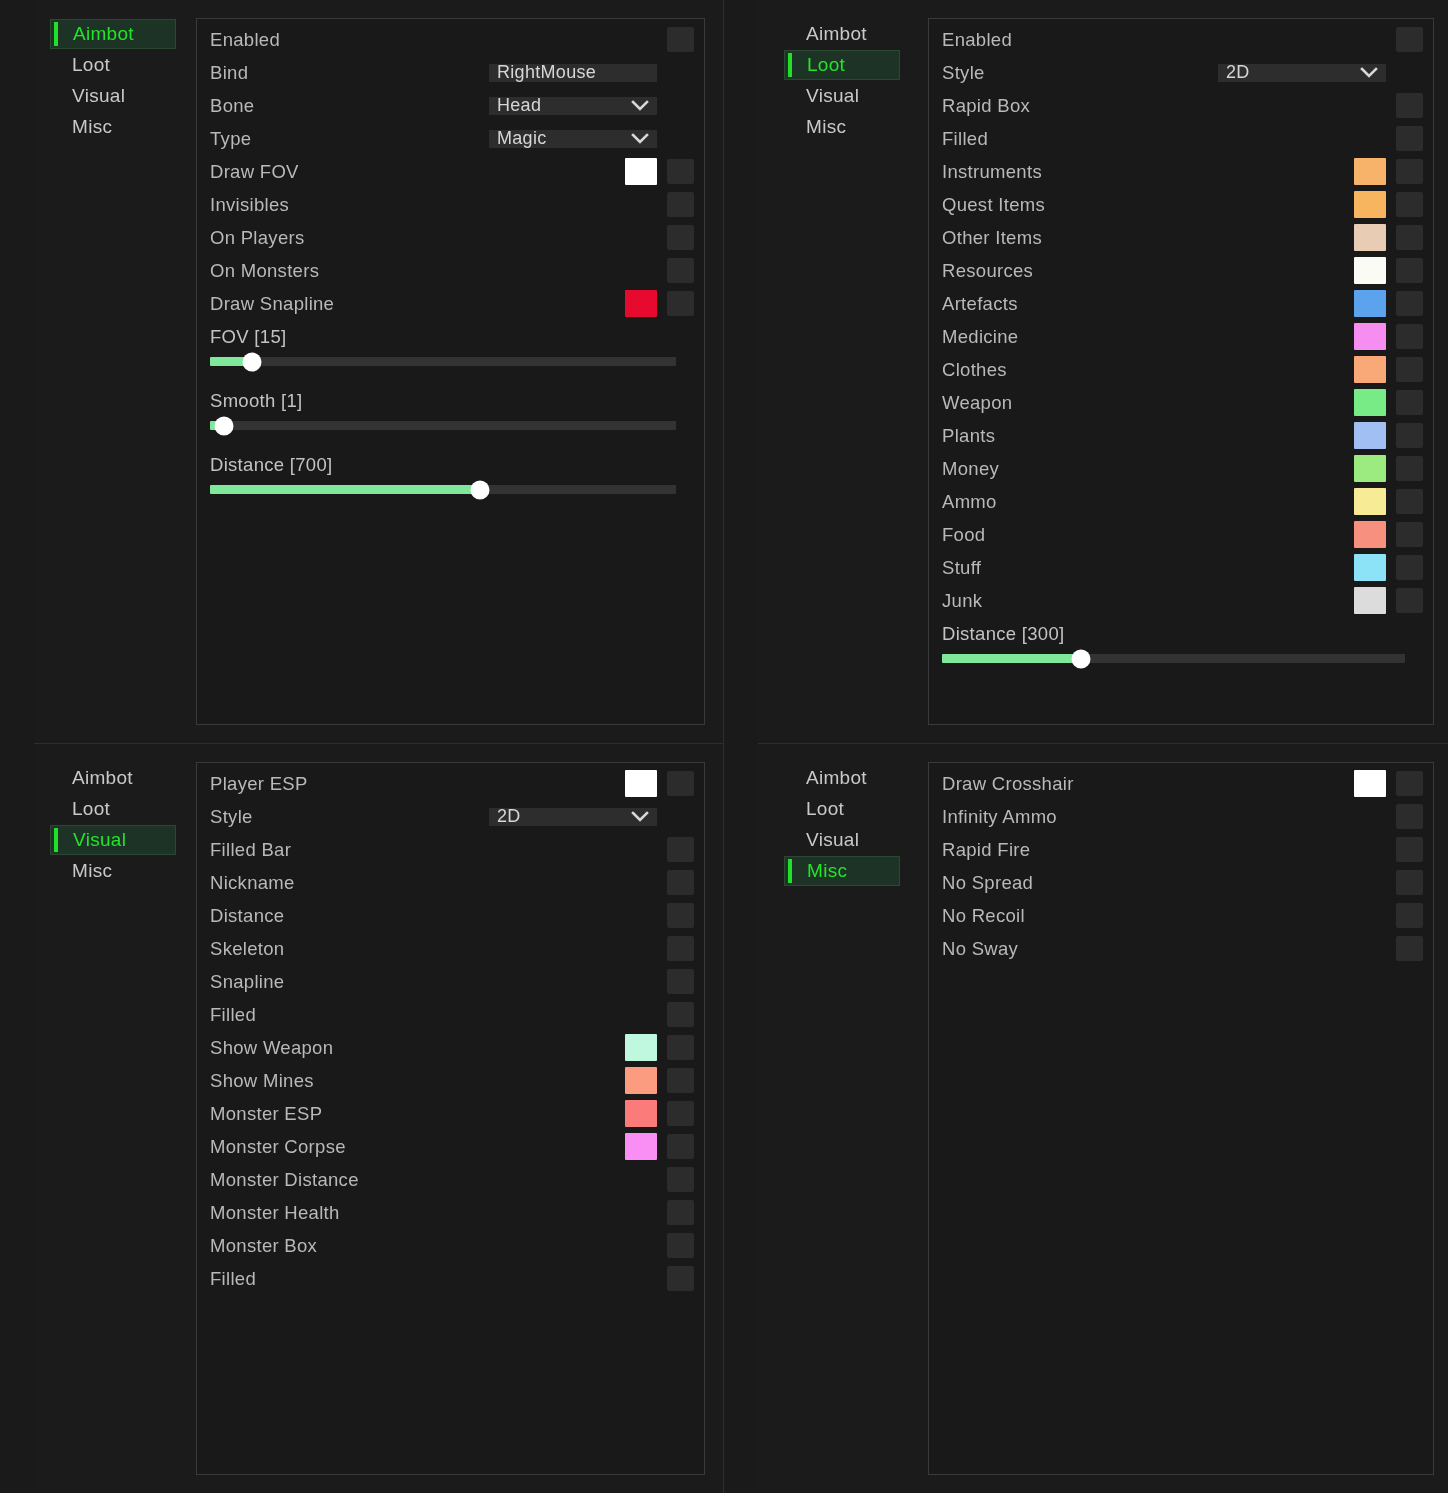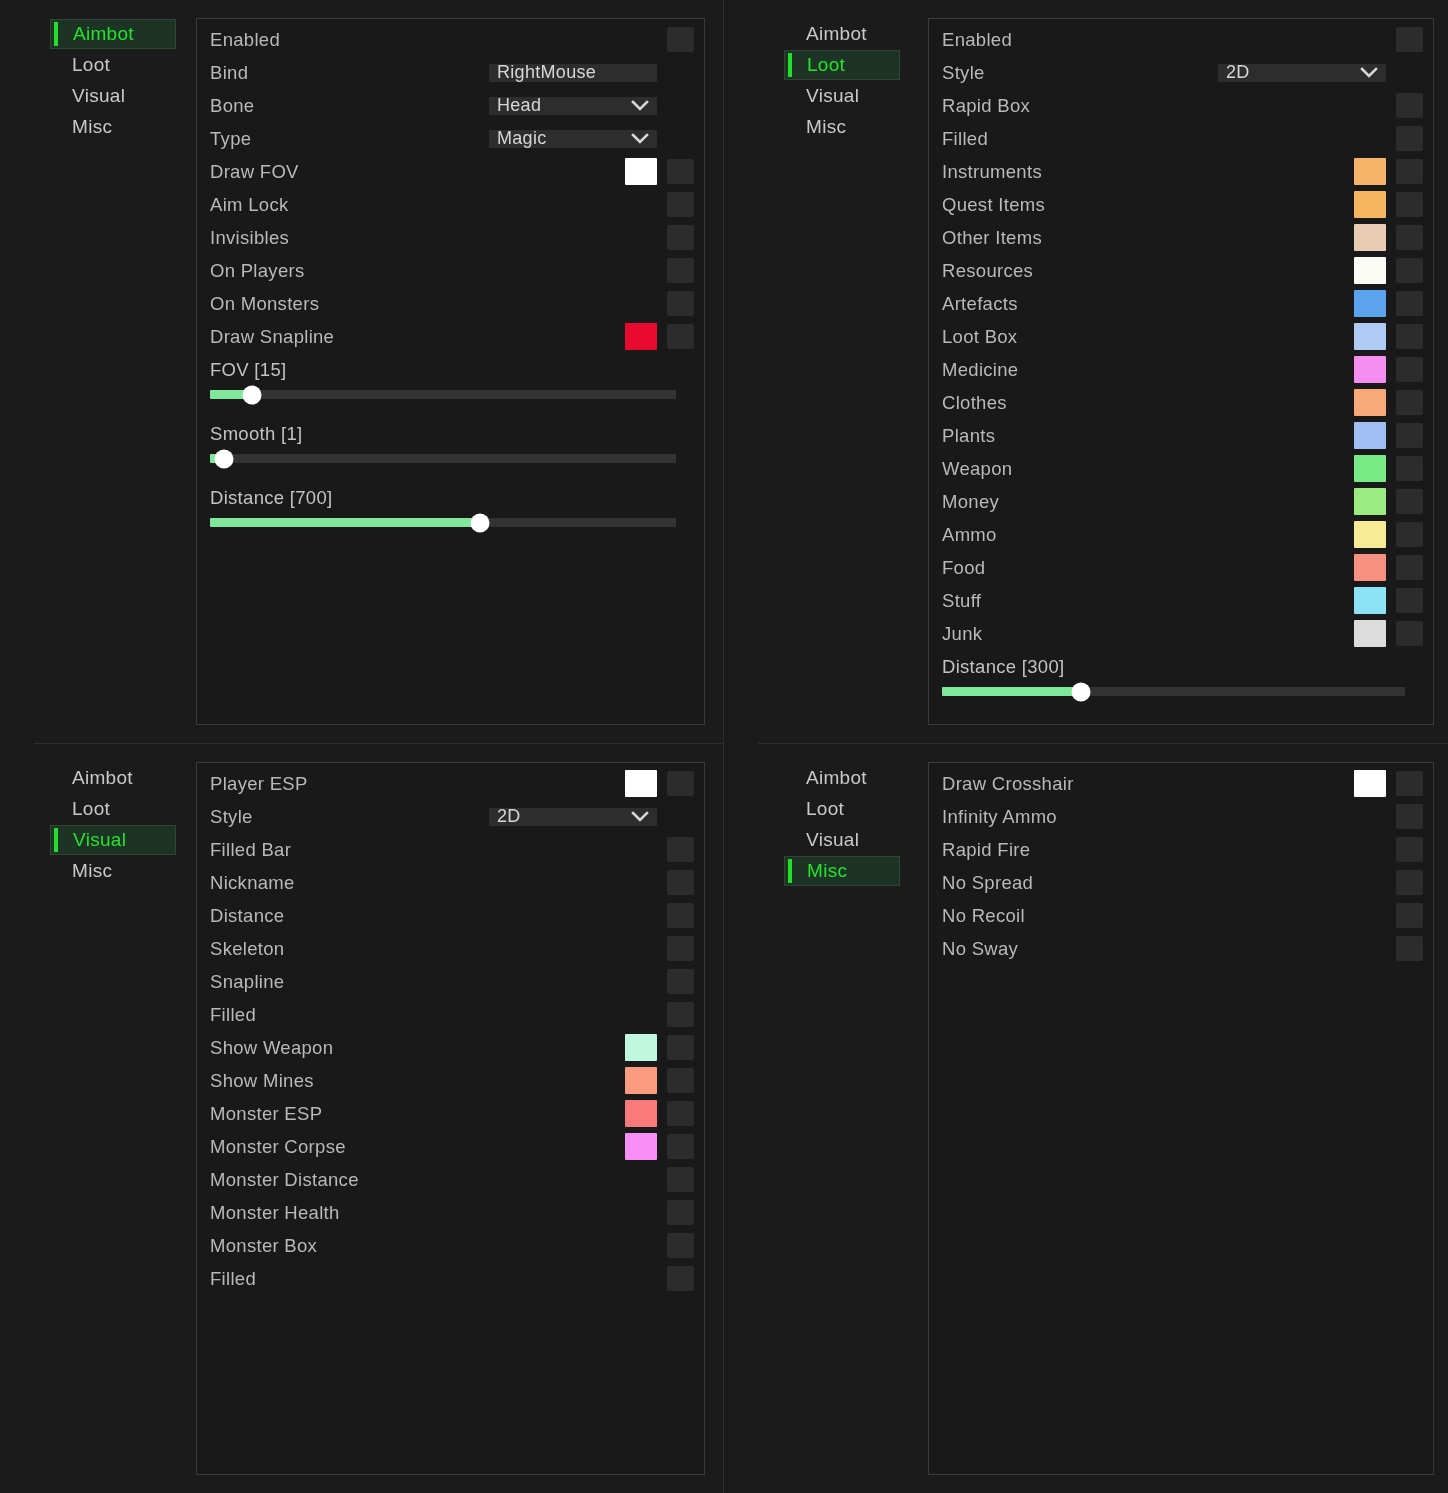--- a/index.html
+++ b/index.html
@@ -230,25 +230,20 @@
             </span>
           </div>
           <div class="toggle" style="visibility: hidden;"></div>
         </div>
         <div class="row">
           <div class="row-label">Draw FOV</div>
           <div class="swatch" style="background: rgb(255, 255, 255);"></div>
           <div class="toggle"></div>
         </div>
         <div class="row">
-          <div class="row-label">Aim Lock</div>
-          <div class="swatch empty"></div>
-          <div class="toggle"></div>
-        </div>
-        <div class="row">
           <div class="row-label">Invisibles</div>
           <div class="swatch empty"></div>
           <div class="toggle"></div>
         </div>
         <div class="row">
           <div class="row-label">On Players</div>
           <div class="swatch empty"></div>
           <div class="toggle"></div>
         </div>
         <div class="row">
@@ -340,42 +335,37 @@
           <div class="row-label">Resources</div>
           <div class="swatch" style="background: rgb(251, 251, 245);"></div>
           <div class="toggle"></div>
         </div>
         <div class="row">
           <div class="row-label">Artefacts</div>
           <div class="swatch" style="background: rgb(91, 163, 237);"></div>
           <div class="toggle"></div>
         </div>
         <div class="row">
-          <div class="row-label">Loot Box</div>
-          <div class="swatch" style="background: rgb(174, 202, 245);"></div>
-          <div class="toggle"></div>
-        </div>
-        <div class="row">
           <div class="row-label">Medicine</div>
           <div class="swatch" style="background: rgb(245, 142, 240);"></div>
           <div class="toggle"></div>
         </div>
         <div class="row">
           <div class="row-label">Clothes</div>
           <div class="swatch" style="background: rgb(249, 168, 120);"></div>
           <div class="toggle"></div>
         </div>
         <div class="row">
+          <div class="row-label">Weapon</div>
+          <div class="swatch" style="background: rgb(120, 235, 134);"></div>
+          <div class="toggle"></div>
+        </div>
+        <div class="row">
           <div class="row-label">Plants</div>
           <div class="swatch" style="background: rgb(162, 191, 244);"></div>
-          <div class="toggle"></div>
-        </div>
-        <div class="row">
-          <div class="row-label">Weapon</div>
-          <div class="swatch" style="background: rgb(120, 235, 134);"></div>
           <div class="toggle"></div>
         </div>
         <div class="row">
           <div class="row-label">Money</div>
           <div class="swatch" style="background: rgb(156, 235, 128);"></div>
           <div class="toggle"></div>
         </div>
         <div class="row">
           <div class="row-label">Ammo</div>
           <div class="swatch" style="background: rgb(247, 235, 149);"></div>

